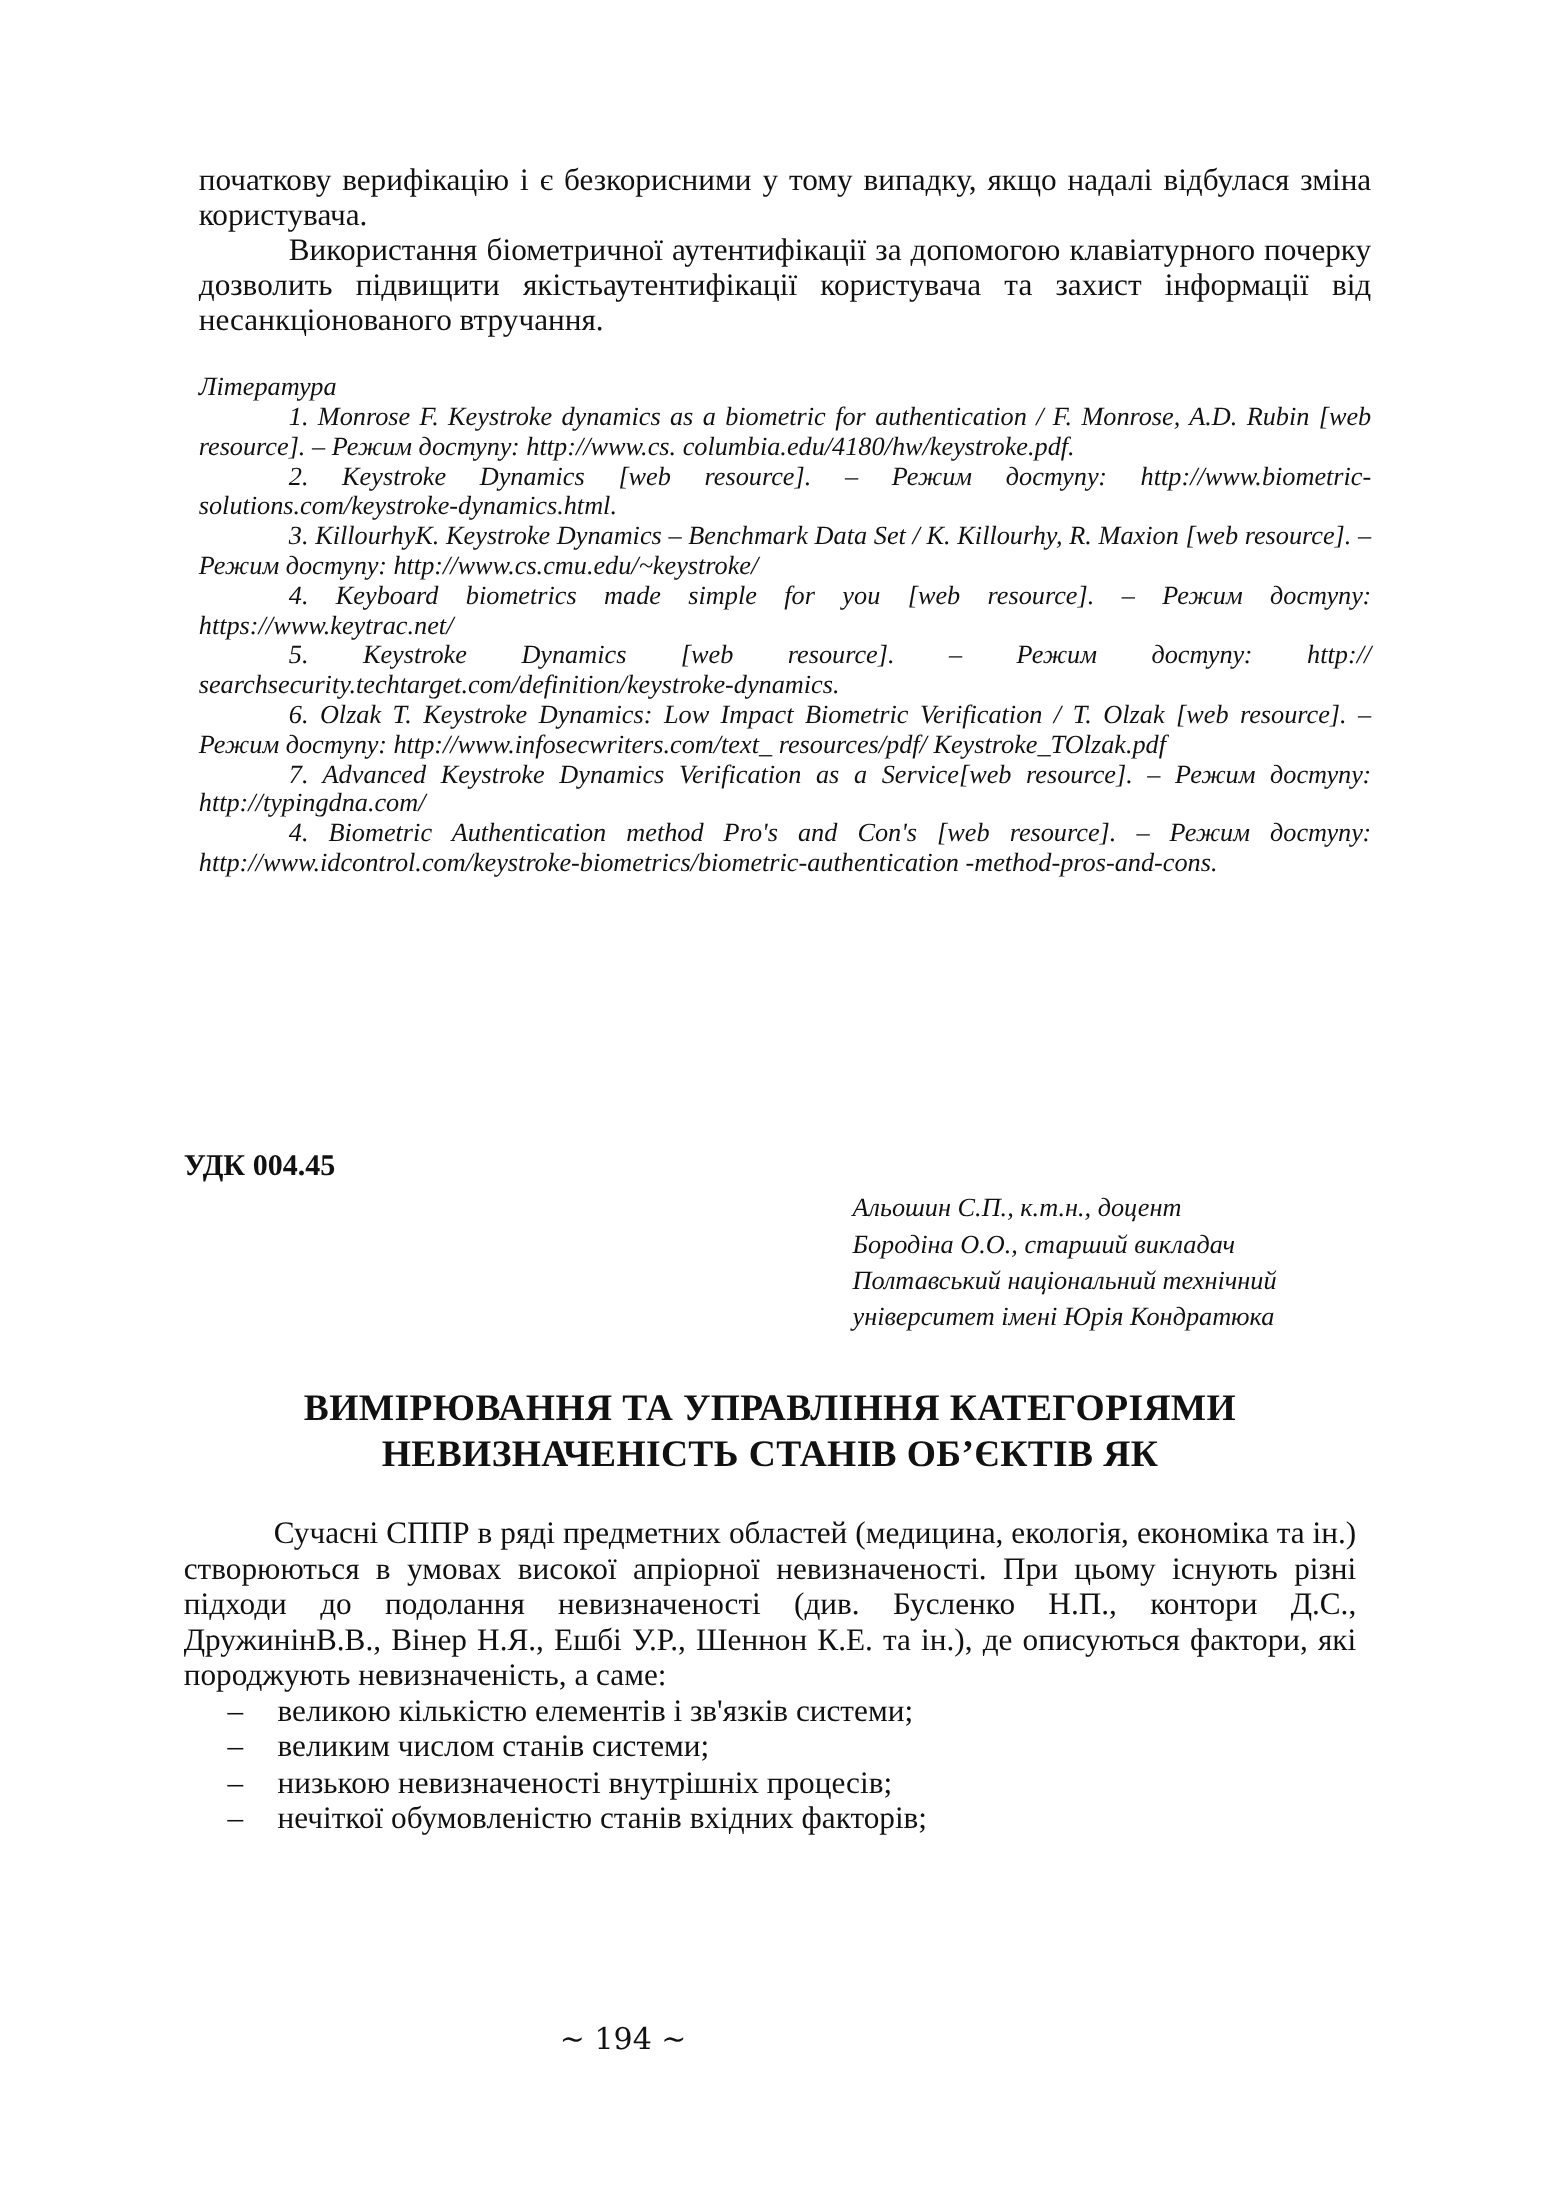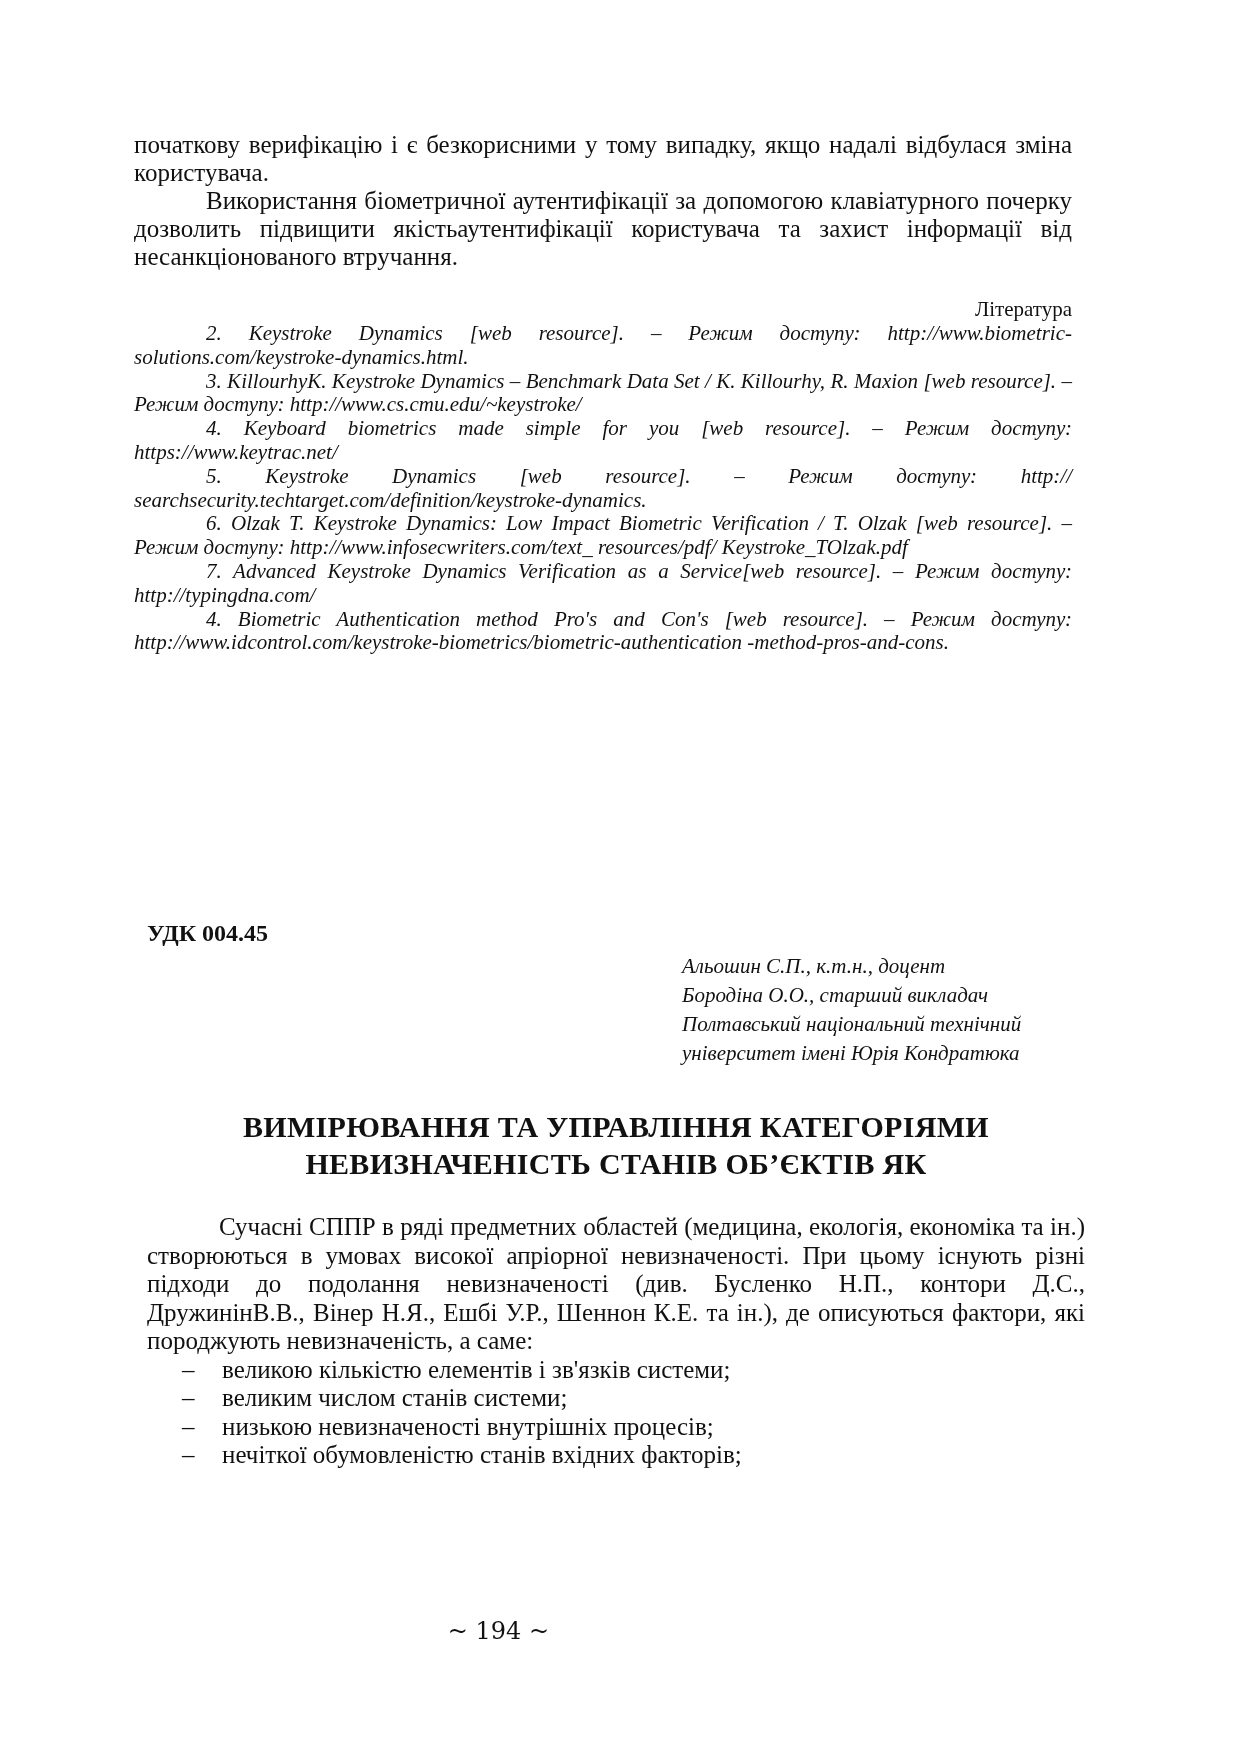--- a/index.html
+++ b/index.html
@@ -1,24 +1,24 @@
 <!DOCTYPE html>
 <html><head>
 <meta charset="utf-8">
 <style>
   html, body { margin: 0; padding: 0; background: #ffffff; }
   body { width: 1241px; height: 1754px; position: relative; overflow: hidden;
          font-family: "Liberation Serif", "DejaVu Serif", serif; color: #111; }
   .page { position: absolute; left: 0; top: 0; width: 1241px; height: 1754px; }
-  .block { position: absolute; left: 134px; width: 938px; }
+  .block { position: absolute; left: 159px; width: 938px; }
   p { margin: 0; }
   .body-text { font-size: 25px; line-height: 28px; text-align: justify; }
   .indent { text-indent: 72px; }
   .lit { font-style: italic; font-size: 21px; line-height: 23.8px; text-align: justify; }
-  .lit-title { text-align: right; font-size: 21px; line-height: 26px; }
+  .lit-title { text-align: left; font-style: italic; font-size: 21px; line-height: 26px; }
   .udc { position: absolute; left: 147px; top: 920px; font-weight: bold; font-size: 24px; }
   .authors { position: absolute; left: 682px; top: 952px; font-style: italic; font-size: 21px; line-height: 29px; }
   .title { position: absolute; left: 147px; width: 938px; top: 1108px; text-align: center;
            font-weight: bold; font-size: 30px; line-height: 37px; letter-spacing: 0.3px; }
   .main { position: absolute; left: 147px; width: 938px; top: 1213px; font-size: 25px; line-height: 28.5px; text-align: justify; }
   ul.dash { list-style: none; margin: 0; padding: 0; }
   ul.dash li { position: relative; padding-left: 75px; }
   ul.dash li .bullet { position: absolute; left: 35px; top: 0; }
   .pagenum { position: absolute; left: 0; width: 997px; top: 1617px; text-align: center;
              font-family: "DejaVu Serif", serif; font-size: 24px; }
@@ -28,20 +28,21 @@
 
 <div class="page">
 
   <div class="block" style="top:131px;">
     <p class="body-text">початкову верифікацію і є безкорисними у тому випадку, якщо надалі відбулася зміна користувача.</p>
     <p class="body-text indent">Використання біометричної аутентифікації за допомогою клавіатурного почерку дозволить підвищити якістьаутентифікації користувача та захист інформації від несанкціонованого втручання.</p>
   </div>
 
   <div class="block" style="top:296px;">
     <p class="lit-title">Література</p>
+    <p class="lit indent">1. Monrose F. Keystroke dynamics as a biometric for authentication / F. Monrose, A.D. Rubin [web resource]. – Режим доступу: http://www.cs. columbia.edu/4180/hw/keystroke.pdf.</p>
     <p class="lit indent">2. Keystroke Dynamics [web resource]. – Режим доступу: http://www.biometric-solutions.com/keystroke-dynamics.html.</p>
     <p class="lit indent">3. KillourhyK. Keystroke Dynamics – Benchmark Data Set / K. Killourhy, R. Maxion [web resource]. – Режим доступу: http://www.cs.cmu.edu/~keystroke/</p>
     <p class="lit indent">4. Keyboard biometrics made simple for you [web resource]. – Режим доступу: https://www.keytrac.net/</p>
     <p class="lit indent">5. Keystroke Dynamics [web resource]. – Режим доступу: http:// searchsecurity.techtarget.com/definition/keystroke-dynamics.</p>
     <p class="lit indent">6. Olzak T. Keystroke Dynamics: Low Impact Biometric Verification / T. Olzak [web resource]. – Режим доступу: http://www.infosecwriters.com/text_ resources/pdf/ Keystroke_TOlzak.pdf</p>
     <p class="lit indent">7. Advanced Keystroke Dynamics Verification as a Service[web resource]. – Режим доступу: http://typingdna.com/</p>
     <p class="lit indent">4. Biometric Authentication method Pro's and Con's [web resource]. – Режим доступу: http://www.idcontrol.com/keystroke-biometrics/biometric-authentication -method-pros-and-cons.</p>
   </div>
 
   <div class="udc">УДК 004.45</div>

